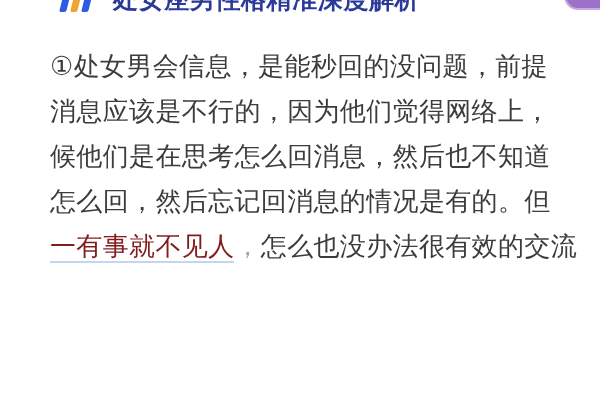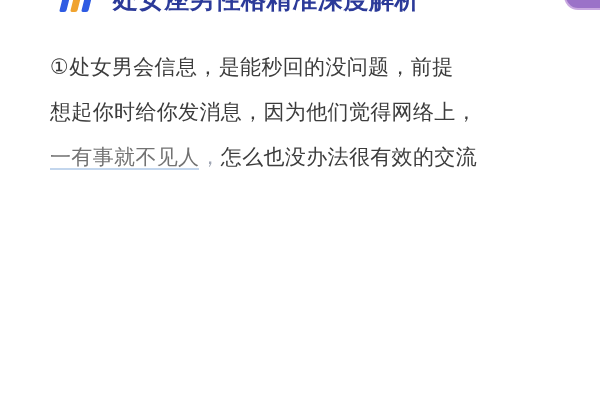--- a/index.html
+++ b/index.html
@@ -45,27 +45,27 @@
     border-left: 2px solid #c9a9e0;
   }
 
   
   .article {
     position: absolute; left: 50px; top: 44px;
     width: 510px;
   }
   .line {
     height: 45px; line-height: 45px;
-    font-size: 21px;
+    font-size: 26px;
     letter-spacing: 0.35px;
     color: #3c3c3c;
     white-space: nowrap;
   }
   .inline-link {
-    color: #737373;
+    color: #7f1d1d;
     text-decoration: none;
     border-bottom: 2px solid rgba(122, 163, 214, 0.45);
     cursor: pointer;
   }
   .muted-comma { color: #a0a6b4; }
 </style>
 </head>
 <body>
 
 <div class="header">
@@ -73,17 +73,19 @@
     <span class="bar b1"></span>
     <span class="bar b2"></span>
     <span class="bar b3"></span>
   </div>
   <h1 class="page-title">处女座男性格精准深度解析</h1>
   <div class="corner-btn"></div>
 </div>
 
 <main class="article">
   <div class="line">①处女男会信息，是能秒回的没问题，前提</div>
-  <div class="line">想起你时给你发消息，因为他们觉得网络上，</div>
+  <div class="line">消息应该是不行的，因为他们觉得网络上，</div>
+  <div class="line">候他们是在思考怎么回消息，然后也不知道</div>
+  <div class="line">怎么回，然后忘记回消息的情况是有的。但</div>
   <div class="line">
     <a class="inline-link">一有事就不见人</a><span class="muted-comma">，</span><span>怎么也没办法很有效的交流</span>
   </div>
 </main>
 
 </body></html>

